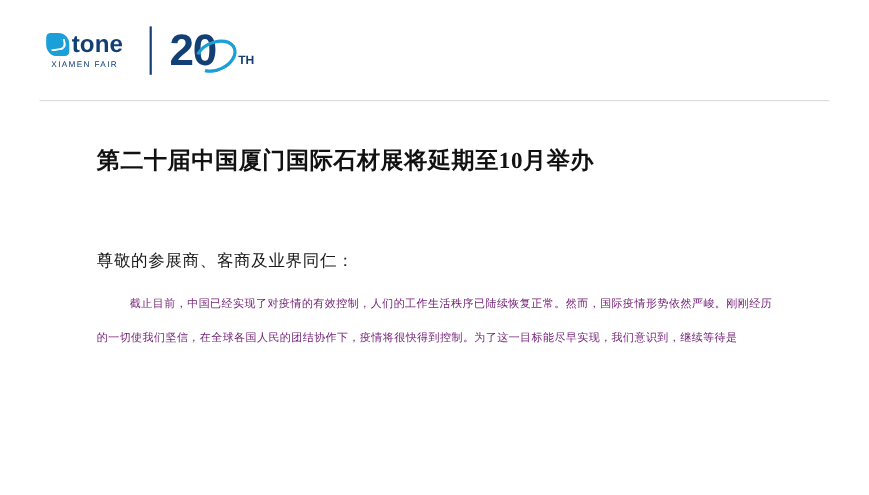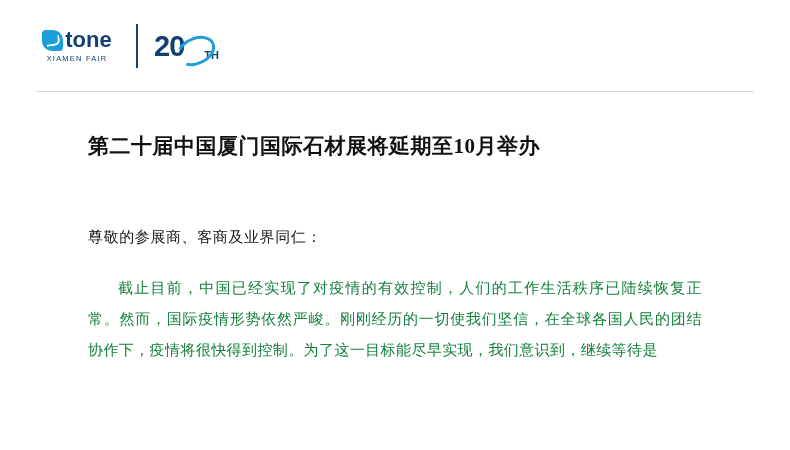--- a/index.html
+++ b/index.html
@@ -97,21 +97,21 @@
 
   
   .anniversary {
     display: flex;
     align-items: flex-start;
     margin-right: 16px;
   }
   .anniv-num {
     font-family: "Liberation Sans", sans-serif;
     font-weight: bold;
-    font-size: 29px;
+    font-size: 40px;
     line-height: 42px;
     color: #123f74;
     letter-spacing: -1px;
     position: relative;
   }
   .anniv-num .ring {
     display: inline-block;
     position: relative;
   }
   .anniv-swoosh {
@@ -166,25 +166,25 @@
     letter-spacing: 0.5px;
   }
   .salutation {
     margin-top: 68px;
     font-family: "Liberation Serif", serif;
     font-size: 15px;
     color: #1a1a1a;
     letter-spacing: 0.6px;
   }
   .body-para {
-    margin-top: 26px;
-    font-family: "Liberation Serif", serif;
-    font-size: 15px;
+    margin-top: 14px;
+    font-family: "Liberation Serif", serif;
+    font-size: 10px;
     line-height: 31px;
-    color: #15803d;
+    color: #701a75;
     text-align: justify;
     text-indent: 30px;
     letter-spacing: 0.4px;
   }
 </style>
 </head>
 <body>
 
 <div class="page">
 

